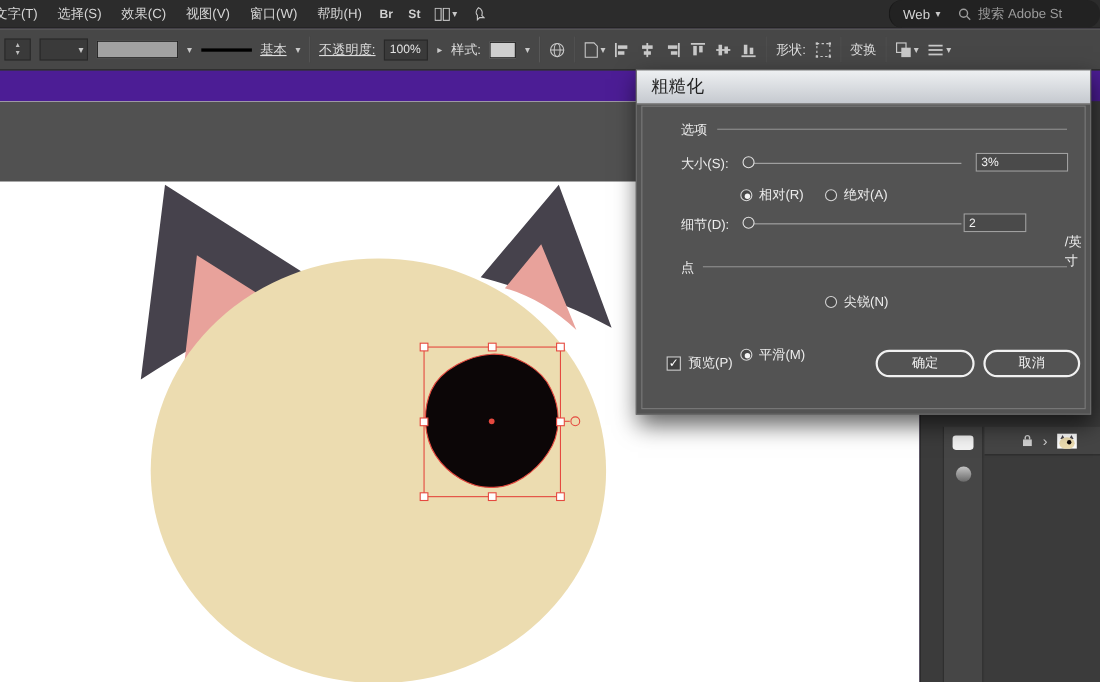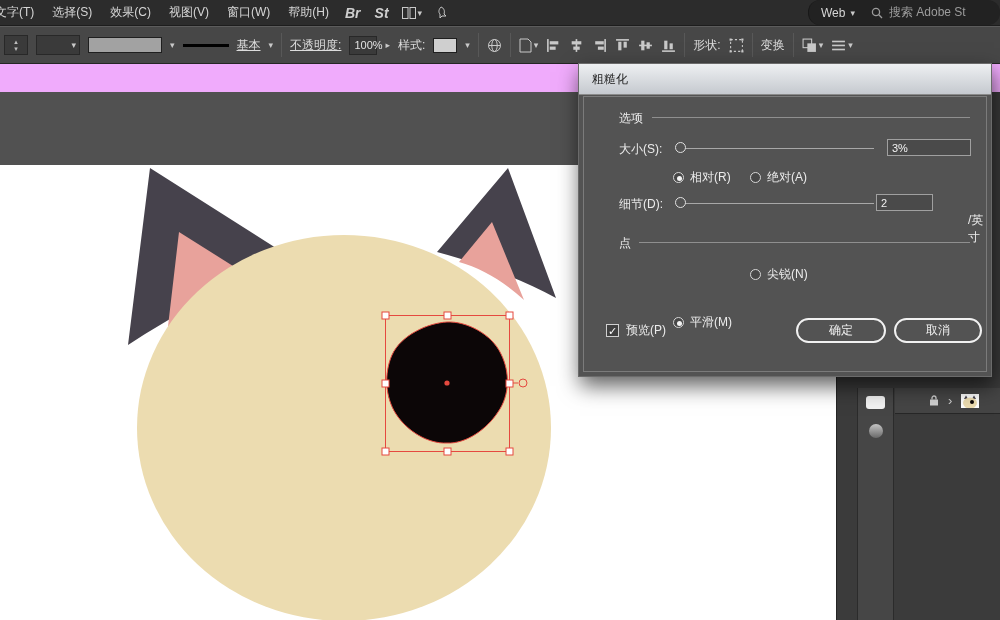--- a/index.html
+++ b/index.html
@@ -1,44 +1,44 @@
 <!DOCTYPE html>
 <html style="--selection: #e5493f; --face: #ecdcb0; --ear: #46424c; --ear_inner: #e8a29b; --eye: #0c0607;"><head>
 <meta charset="utf-8">
 <style>
   * { box-sizing: border-box; }
   html, body { width:1000px; height:620px; margin:0; overflow:hidden;
     font-family:"Liberation Sans","DejaVu Sans",sans-serif; }
-  .app { position:relative; width:1000px; height:620px; background:#f0abfc; }
+  .app { position:relative; width:1000px; height:620px; background:#4c1d95; }
 
   
   .menu-bar { position:absolute; left:0; top:0; width:100%; height:26px; background:#2c2c2c;
     border-bottom:1px solid #1d1d1d; display:flex; align-items:center; color:#d6d6d6; font-size:12px; }
   .menu-item { padding:0 9px; white-space:nowrap; }
   .menu-item.cut { margin-left:-14px; }
-  .badge { padding:0 7px; color:#cfcfcf; font-weight:bold; font-size:14px;font-style:italic; }
+  .badge { padding:0 7px; color:#cfcfcf; font-weight:bold; font-size:11px; }
   .mb-icon { display:flex; align-items:center; gap:2px; padding:0 6px; color:#c9c9c9; }
   .menu-right { margin-left:auto; height:100%; background:#222222; display:flex; align-items:center;
     padding-left:12px; width:192px; overflow:hidden; border-left:1px solid #181818;border-radius:12px; }
   .workspace { display:flex; align-items:center; gap:5px; color:#d6d6d6; }
   .search { display:flex; align-items:center; gap:6px; margin-left:16px; color:#9c9c9c; white-space:nowrap; }
 
   
   .control-bar { position:absolute; left:0; top:26px; width:100%; height:38px; background:#474747;
     border-top:1px solid #5c5c5c; border-bottom:1px solid #262626; display:flex; align-items:center;
     color:#dcdcdc; font-size:12px; gap:8px; padding:0 4px; overflow:hidden; white-space:nowrap; }
   .box { background:#3a3a3a; border:1px solid #282828; color:#e2e2e2; }
   .stepper { width:24px; height:20px; display:flex; flex-direction:column; align-items:center;
     justify-content:center; font-size:7px; line-height:7px; color:#bdbdbd; }
   .dd { height:20px; display:flex; align-items:center; justify-content:flex-end; padding:0 3px; width:44px; }
   .swatch-wide { width:74px; height:16px; background:#a2a2a2; border:1px solid #1f1f1f; }
   .stroke-line { width:46px; height:3px; background:#000; }
   .link { text-decoration:underline; }
   .vsep { width:1px; height:24px; background:#2f2f2f; border-right:1px solid #585858; }
-  .val-box { width:28px; height:19px; font-size:11px; padding:0 4px; display:flex; align-items:center; }
+  .val-box { width:40px; height:19px; font-size:11px; padding:0 4px; display:flex; align-items:center; }
   .swatch-sm { width:24px; height:15px; background:#cfcfcf; border:1px solid #1f1f1f; }
   .caret { font-size:9px; color:#c9c9c9; }
   .icon-btn { display:flex; align-items:center; gap:2px; }
 
   
   .tab-bar { position:absolute; left:0; top:64px; width:100%; height:28px; background:#2a2a2a; }
   .tab { position:absolute; left:0; top:0; height:28px; width:78px; background:#3e3e3e;
     border-right:1px solid #1c1c1c; display:flex; align-items:center; gap:9px;
     color:#e3e3e3; font-size:12px; padding:0 6px 0 2px; overflow:hidden; }
   .tab-close { color:#bdbdbd; font-size:13px; }
@@ -64,21 +64,21 @@
   .sphere-glyph { width:14px; height:14px; border-radius:50%; background:linear-gradient(#c4c4c4,#696969); }
   .layers { position:absolute; left:58px; top:296px; right:0; bottom:0; background:#3b3b3b; }
   .layers-header { height:26px; background:#454545; border-bottom:1px solid #272727; display:flex;
     align-items:center; gap:9px; padding-left:34px; color:#cfcfcf; overflow:hidden; }
   .chev { font-size:13px; color:#cfcfcf; }
 
   
   .dialog { position:absolute; left:578px; top:63px; width:414px; height:314px; background:#535353;
     border:1px solid #6b6b6b; box-shadow:2px 9px 20px rgba(0,0,0,.62); z-index:10; }
   .dlg-title { height:31px; background:linear-gradient(#eef0f2,#c5c9cf); color:#222; display:flex;
-    align-items:center; padding:0 13px; font-size:12px; border-bottom:1px solid #8a8a8a; }
+    align-items:center; padding:0 13px; font-size:16px; border-bottom:1px solid #8a8a8a; }
   .dlg-body { position:absolute; left:4px; right:4px; top:32px; bottom:4px; border:1px solid #7b7b7b;
     color:#ececec; font-size:12px; }
   .abs { position:absolute; }
   .sec-line { position:absolute; height:1px; background:#8f8f8f; }
   .track { position:absolute; height:1px; background:#a8a8a8; }
   .knob { position:absolute; width:11px; height:11px; border:1px solid #e2e2e2; border-radius:50%;
     background:#535353; }
   .fld { position:absolute; background:#4a4a4a; border:1px solid #a0a0a0; color:#f2f2f2; font-size:11px;
     font-family:inherit; padding:1px 4px; height:17px; }
   .rgroup { position:absolute; display:flex; align-items:center; }

